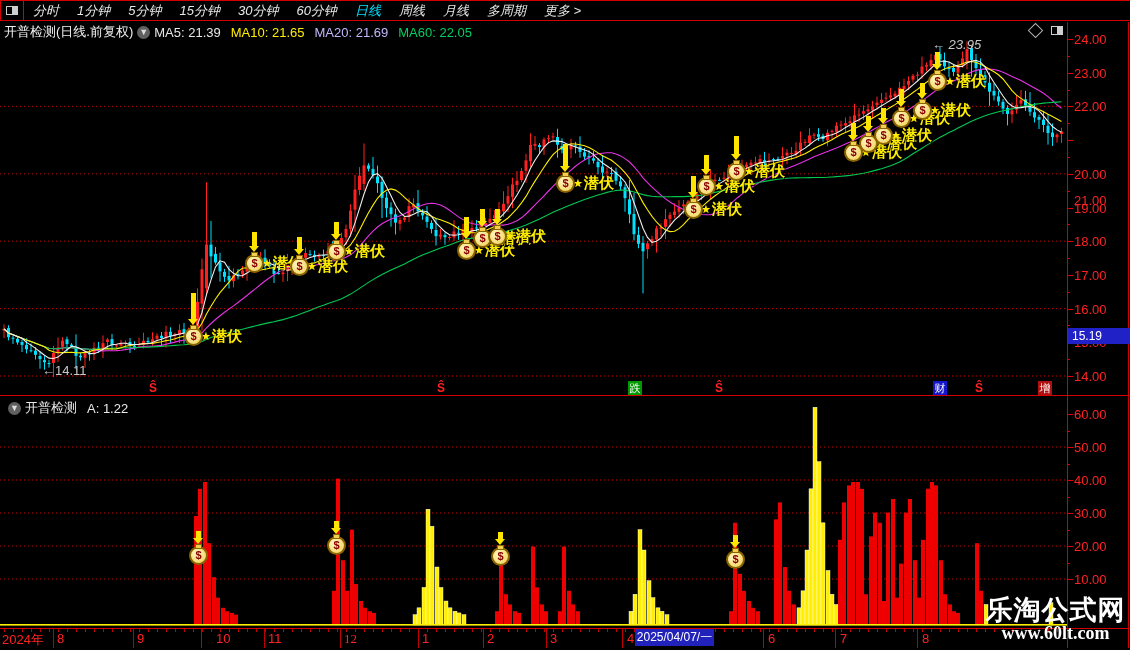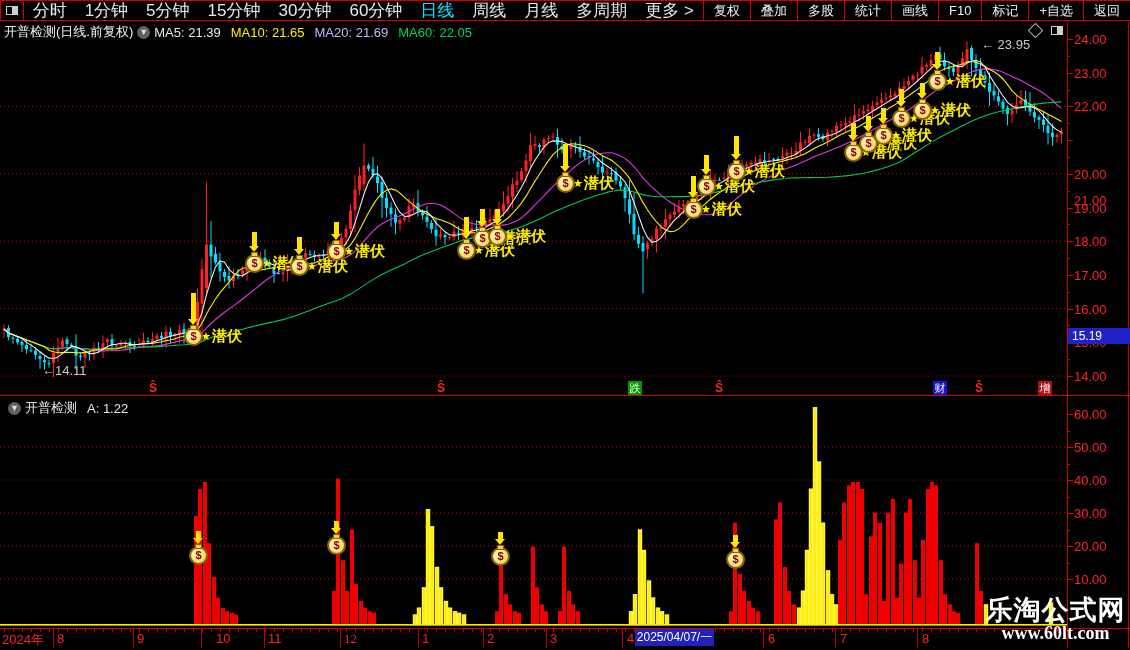--- a/index.html
+++ b/index.html
@@ -6,21 +6,21 @@
   #app{position:relative;width:1130px;height:650px;background:#000;overflow:hidden;
        font-family:"Liberation Sans","DejaVu Sans",sans-serif;}
   
   #toolbar{position:absolute;left:0;top:0;width:1130px;height:21px;box-sizing:border-box;
     border-top:1px solid #d40000;border-bottom:1px solid #d40000;display:flex;align-items:center;background:#000;}
   #tb-icon{width:24px;height:100%;box-sizing:border-box;border-left:1px solid #d40000;border-right:1px solid #d40000;
     display:flex;align-items:center;justify-content:center;}
   .half-sq{width:12px;height:9px;border:1px solid #cfcfcf;box-sizing:border-box;position:relative;}
   .half-sq::after{content:"";position:absolute;right:0;top:0;width:5px;height:100%;background:#cfcfcf;}
   #tb-left{display:flex;align-items:center;height:100%;}
-  .tb-item{color:#e8e8e8;font-size:17px;padding:0 9px;line-height:19px;cursor:pointer;white-space:nowrap;}
+  .tb-item{color:#e8e8e8;font-size:13px;padding:0 9px;line-height:19px;cursor:pointer;white-space:nowrap;font-style:italic;}
   .tb-item.active{color:#00e5ff;}
   #tb-right{display:flex;align-items:center;height:100%;margin-left:auto;}
   .tb-btn{color:#f0f0f0;font-size:13px;padding:0 10px;height:100%;line-height:19px;box-sizing:border-box;
     border-left:1px solid #d40000;cursor:pointer;white-space:nowrap;}
   
   .hline,.vline{position:absolute;background:#d40000;}
   
   #main-header{position:absolute;left:4px;top:24px;height:16px;display:flex;align-items:center;z-index:30;font-size:13px;}
   .chev-circle{width:13px;height:13px;border-radius:50%;background:#606060;color:#dcdcdc;font-size:9px;line-height:13px;
     text-align:center;margin:0 4px;}
@@ -80,31 +80,20 @@
         <div class="tb-item">1分钟</div>
         <div class="tb-item">5分钟</div>
         <div class="tb-item">15分钟</div>
         <div class="tb-item">30分钟</div>
         <div class="tb-item">60分钟</div>
         <div class="tb-item active">日线</div>
         <div class="tb-item">周线</div>
         <div class="tb-item">月线</div>
         <div class="tb-item">多周期</div>
         <div class="tb-item">更多 &gt;</div>
-      </div>
-    <div id="tb-right">
-        <div class="tb-btn">复权</div>
-        <div class="tb-btn">叠加</div>
-        <div class="tb-btn">多股</div>
-        <div class="tb-btn">统计</div>
-        <div class="tb-btn">画线</div>
-        <div class="tb-btn">F10</div>
-        <div class="tb-btn">标记</div>
-        <div class="tb-btn">+自选</div>
-        <div class="tb-btn">返回</div>
       </div>
   </div>
 
   <svg id="main-svg" style="left:0;top:22px;" width="1067" height="373" xmlns="http://www.w3.org/2000/svg">
       <line x1="0" y1="84.4" x2="1067" y2="84.4" stroke="#c80000" stroke-width="1" stroke-dasharray="1,3"></line>
       <line x1="0" y1="151.8" x2="1067" y2="151.8" stroke="#c80000" stroke-width="1" stroke-dasharray="1,3"></line>
       <line x1="0" y1="219.20000000000002" x2="1067" y2="219.20000000000002" stroke="#c80000" stroke-width="1" stroke-dasharray="1,3"></line>
       <line x1="0" y1="286.6" x2="1067" y2="286.6" stroke="#c80000" stroke-width="1" stroke-dasharray="1,3"></line>
       <line x1="0" y1="354" x2="1067" y2="354" stroke="#c80000" stroke-width="1" stroke-dasharray="1,3"></line>
       <line x1="4" y1="302.3343252954312" x2="4" y2="316.0103422564237" stroke="#ff2020" stroke-width="1"></line>
@@ -593,21 +582,21 @@
     <span class="ma20">MA20: 21.69</span>
     <span class="ma60">MA60: 22.05</span>
   </div>
 
   <div id="corner-icons">
     <span class="diamond"></span>
     <span class="half-sq"></span>
   </div>
 
   <div class="anno" id="anno-low" style="left: 42px; top: 363px;">←14.11</div>
-  <div class="anno" id="anno-high" style="left: 981px; top: 37px;">← 23.95</div>
+  <div class="anno" id="anno-high" style="left: 932px; top: 37px; font-style: italic;">← 23.95</div>
 
   <div id="main-overlays">
       <div class="sig-arrow" style="left: 191px; top: 293px; height: 26px;"></div>
       <div class="bag-wrap" style="left: 184px; top: 327px;">
         <span class="bag">$</span>
         <span class="star">★</span>
         <span class="qf">潜伏</span>
       </div>
       <div class="sig-arrow" style="left: 252px; top: 232px; height: 14px;"></div>
       <div class="bag-wrap" style="left: 245px; top: 254px;">

